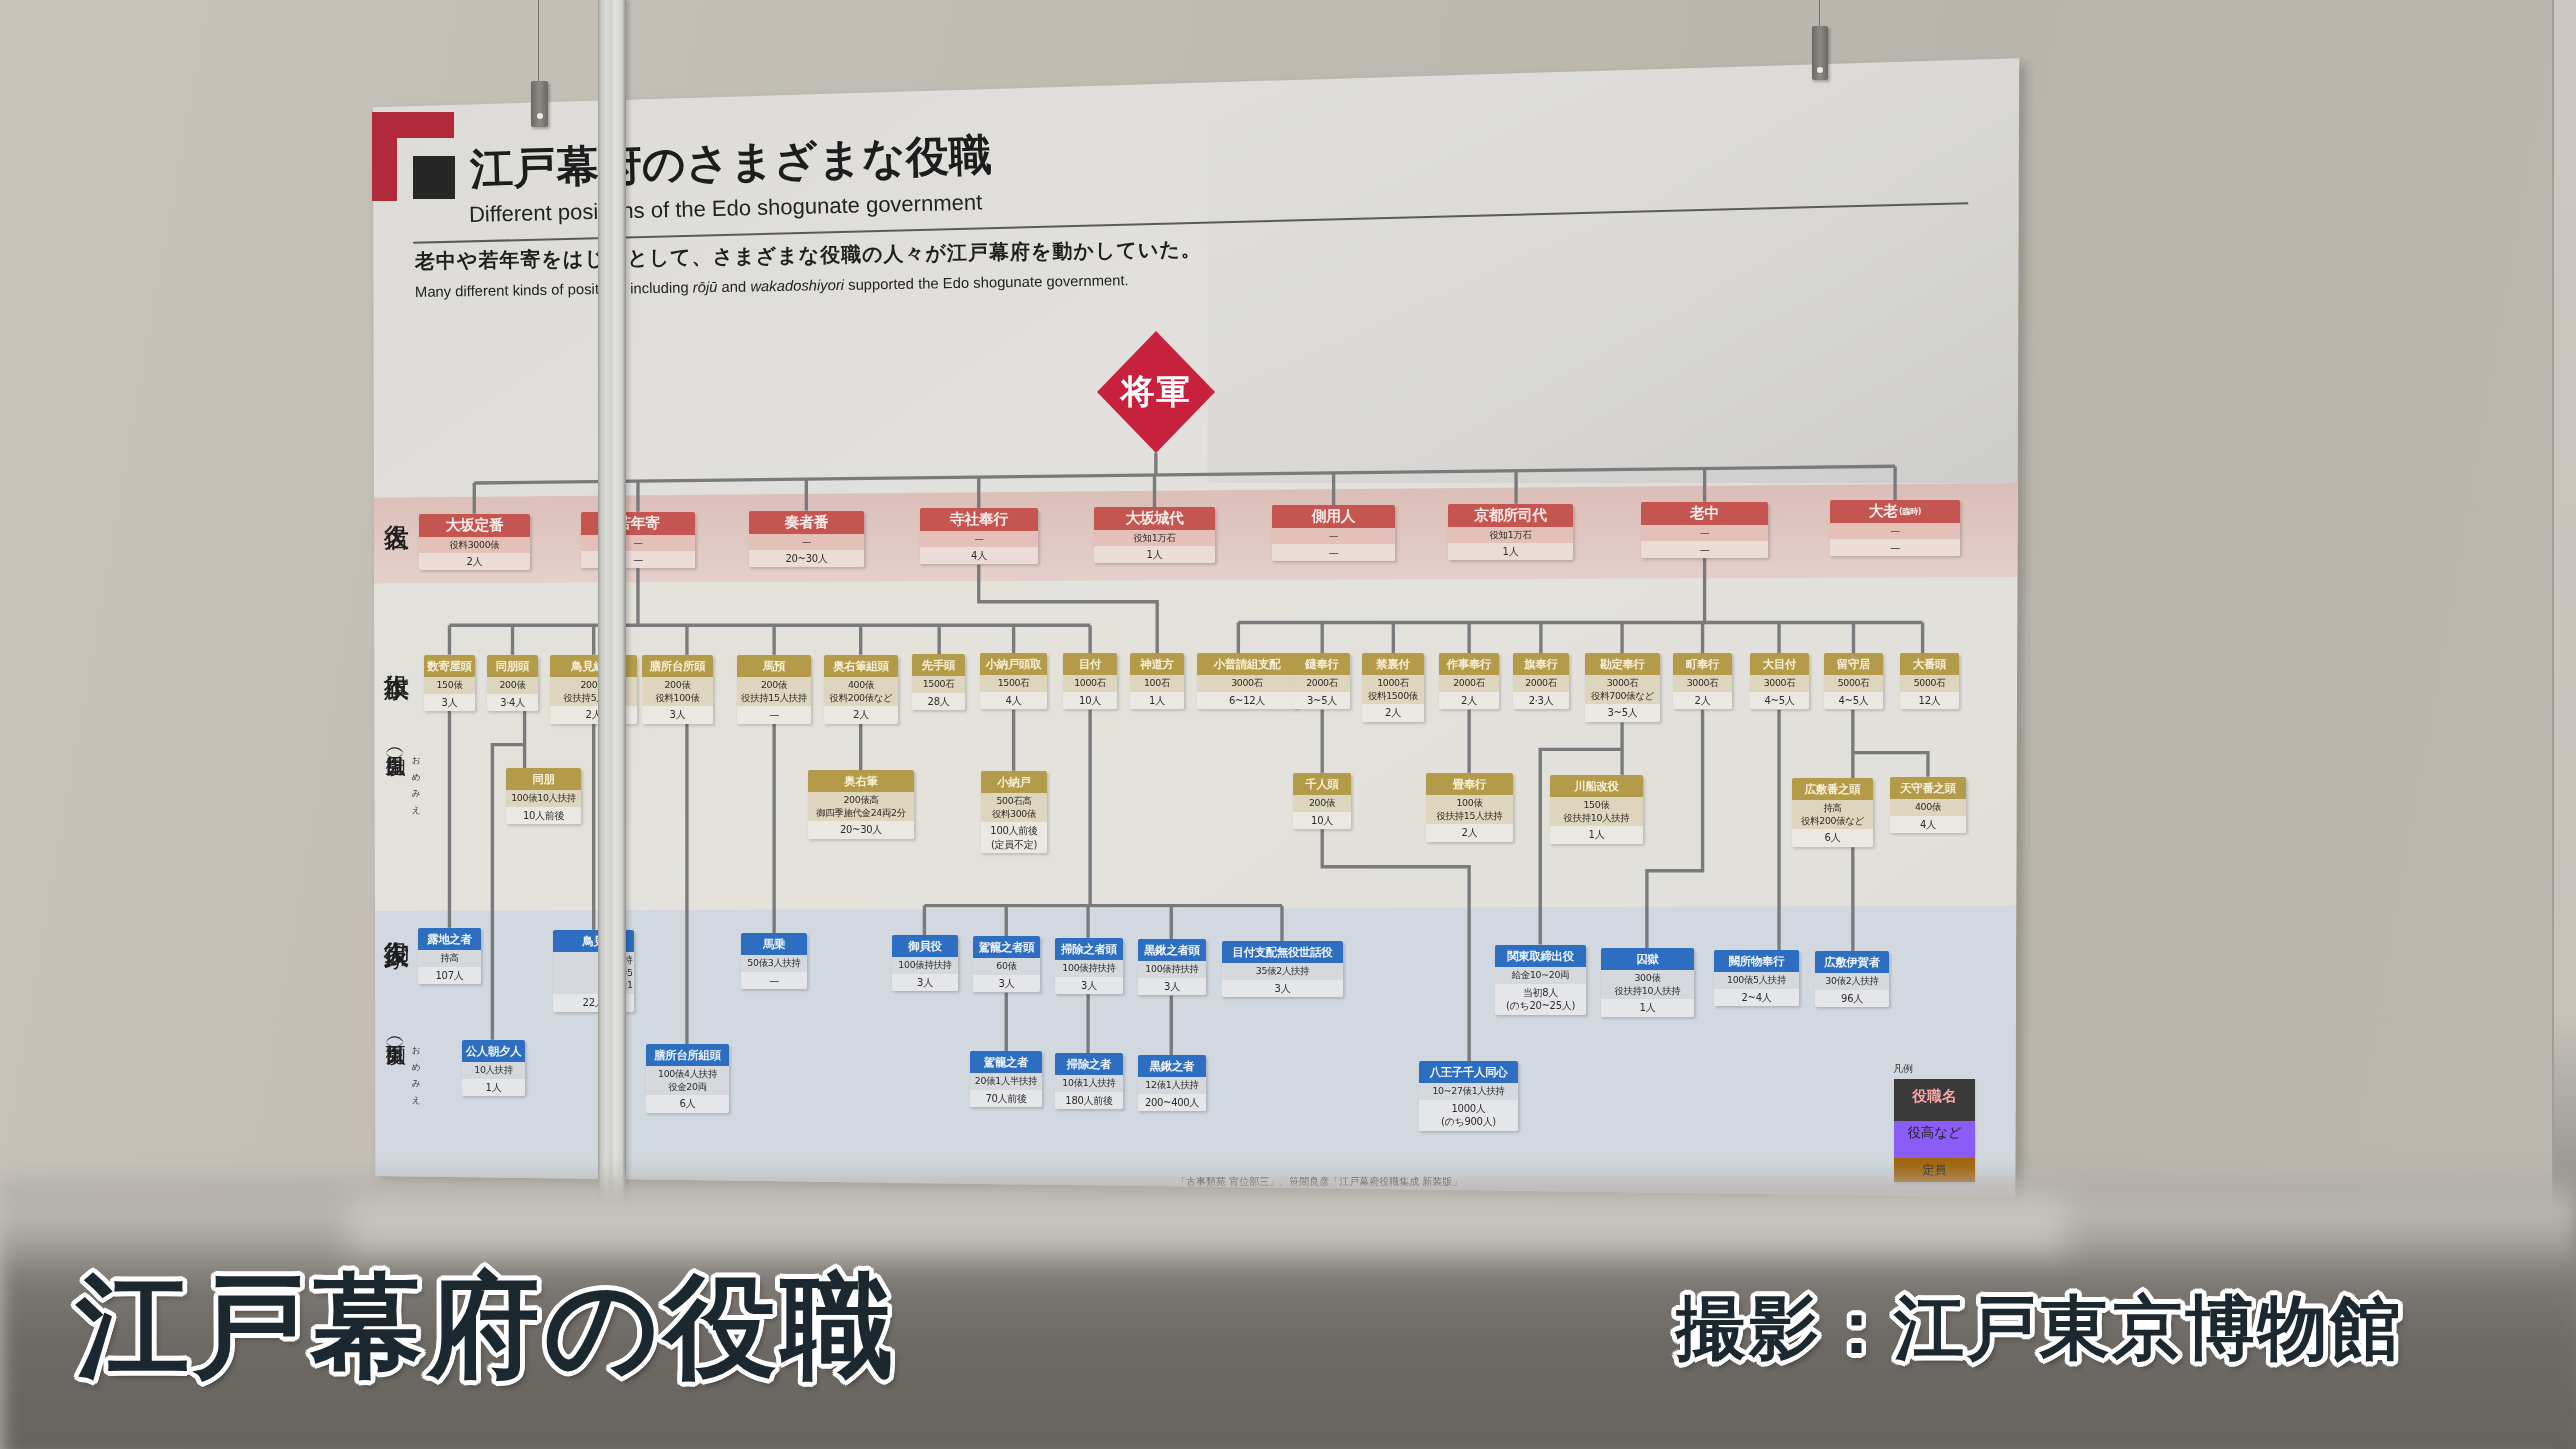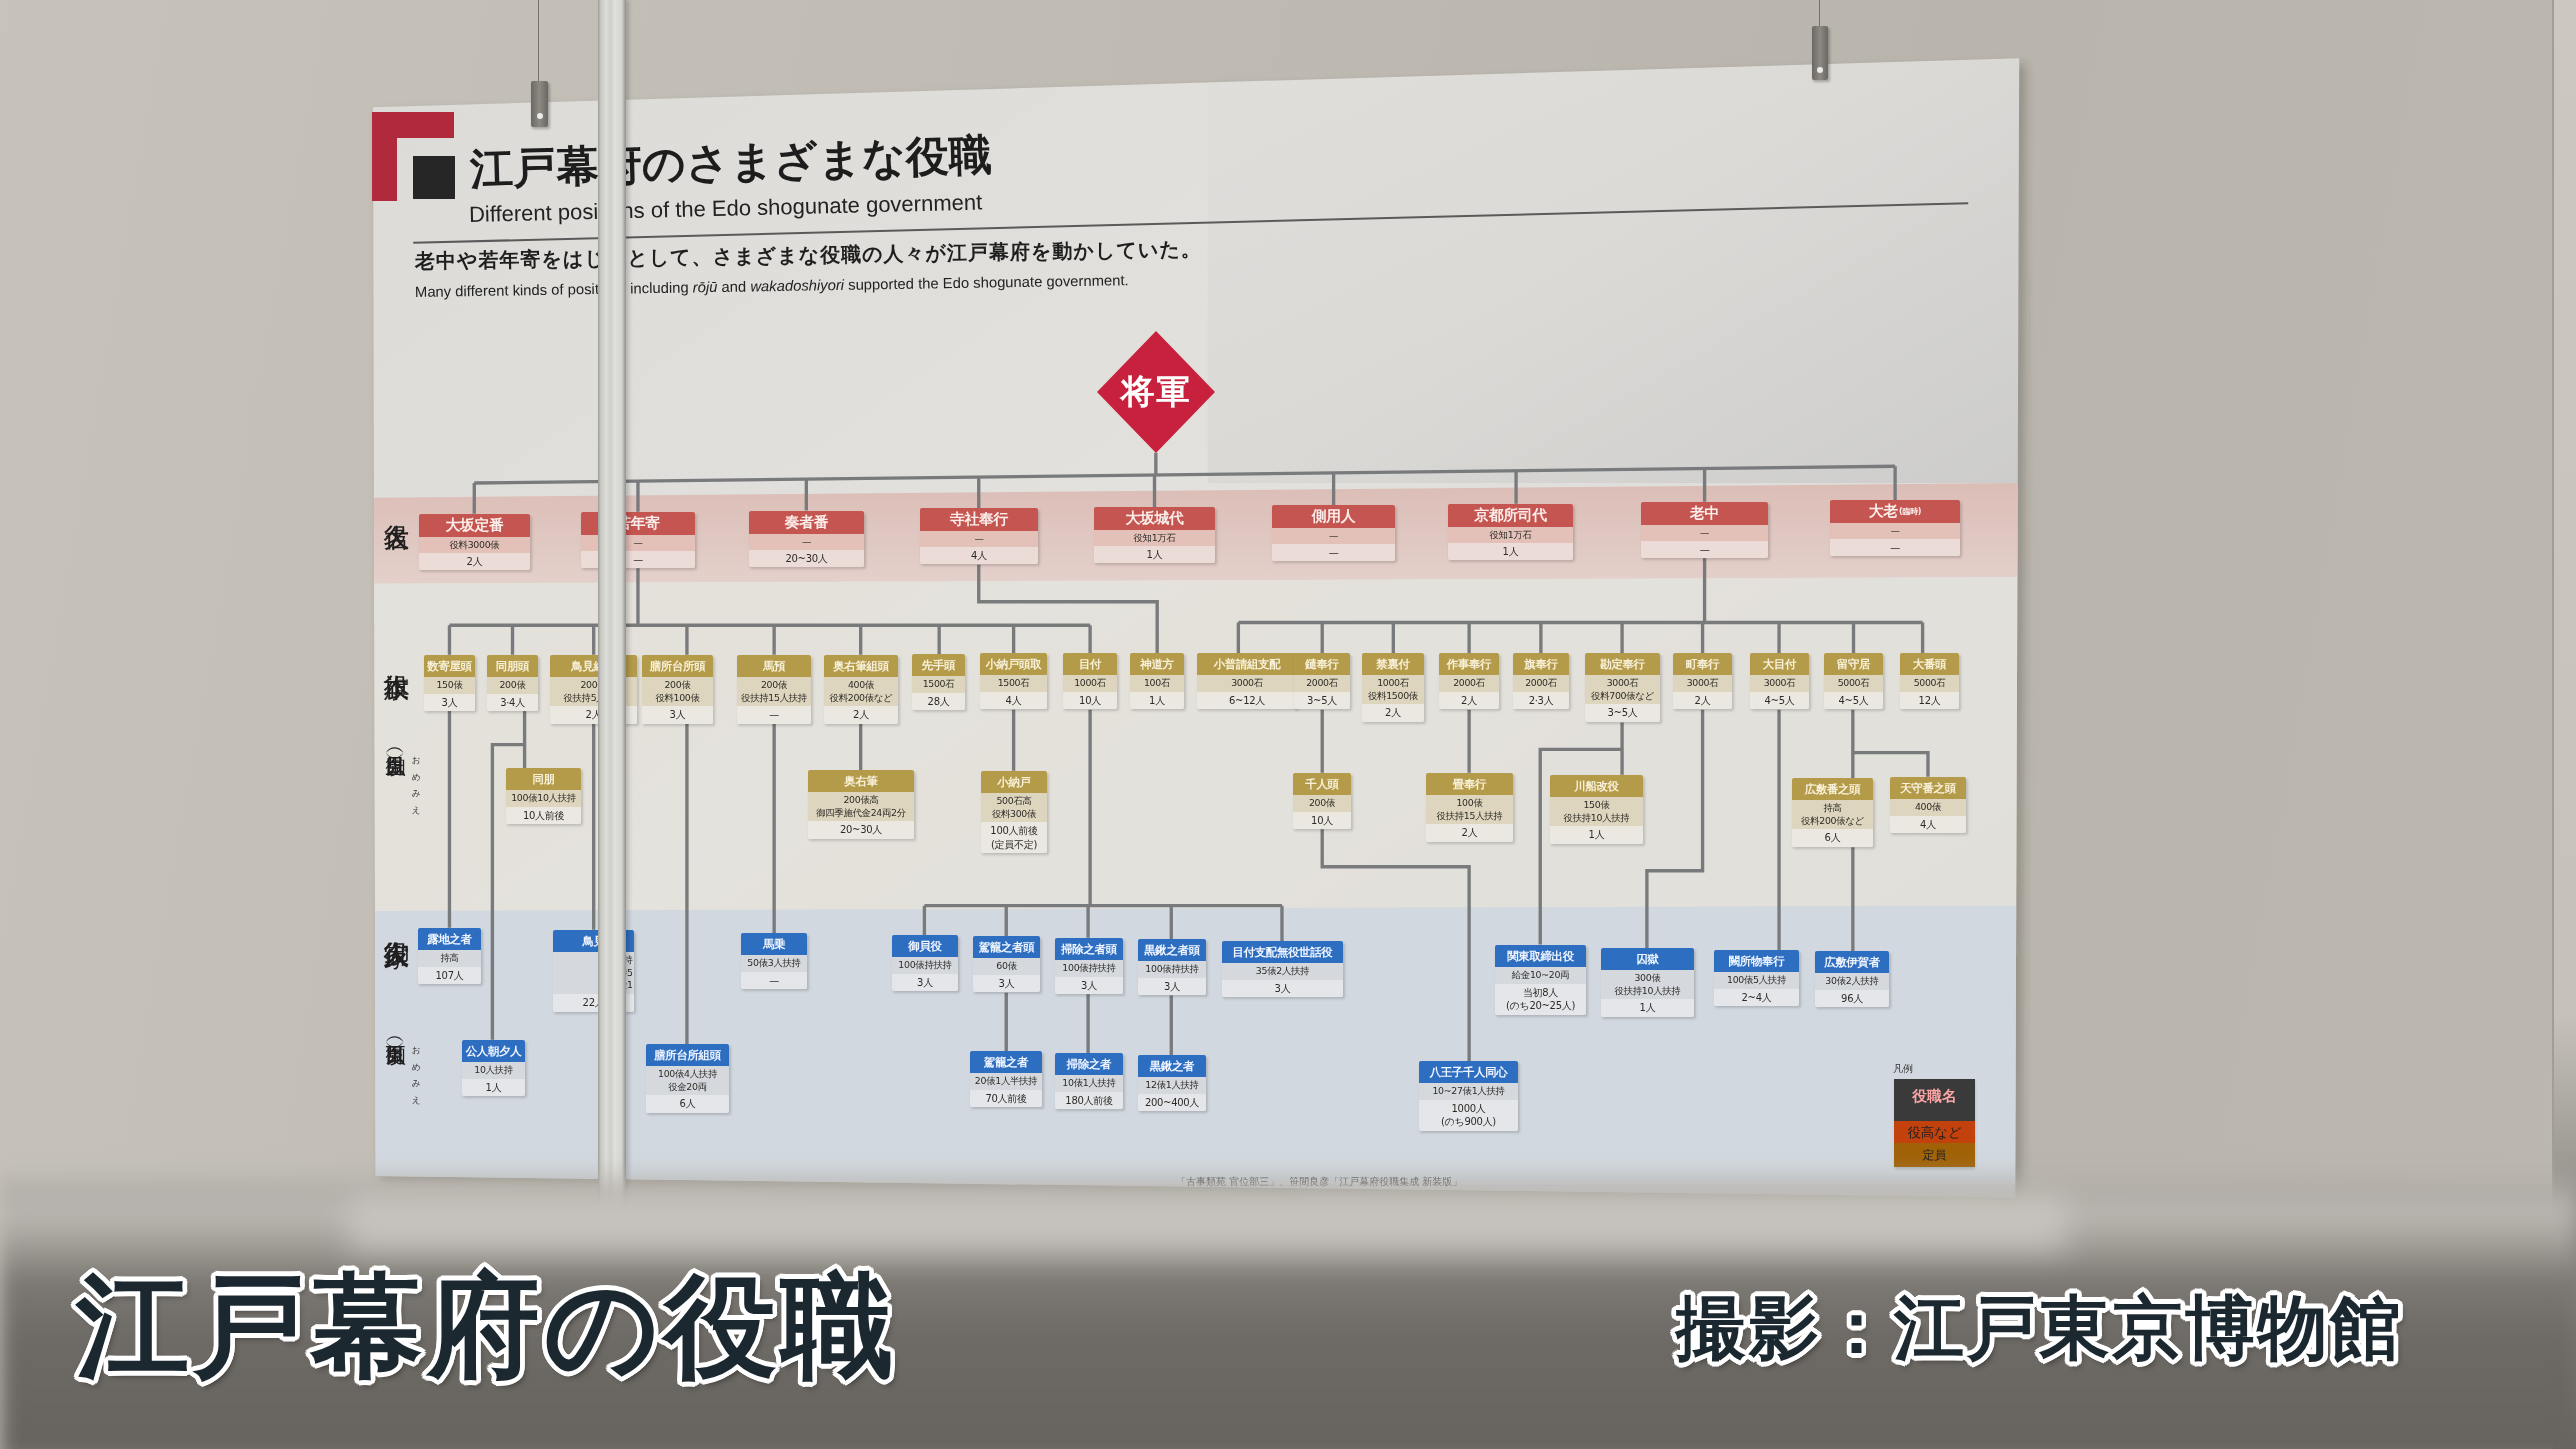--- a/index.html
+++ b/index.html
@@ -39,21 +39,21 @@
   .h .md{background:#ddd5bd}
   .h .ft{background:#ebe8e2}
   .g .hd{background:#2d6ec0;color:#f0f5ff;font-size:11.4px}
   .g .md{background:#d5d9de}
   .g .ft{background:#e4e6e9}
   .box .note{font-size:8px;margin-left:1.3px;font-weight:bold}
   .left-align .md{text-align:right;padding-left:16px}
   .legend-label{position:absolute;left:1893px;top:1062px;font-size:10px;color:#333}
   .legend{position:absolute;left:1894px;top:1079px;width:81px;display:flex;flex-direction:column;text-align:center;box-shadow:1.3px 2px 2.7px rgba(0,0,0,.18)}
   .legend .lg-hd{height:42px;line-height:33px;background:#3a3a3a;color:#fca5a5;font-size:14.8px;font-weight:bold}
-  .legend .lg-md{height:22px;line-height:23.5px;background:#c2410c;color:#222;font-size:13.4px}
+  .legend .lg-md{height:37px;line-height:23.5px;background:#8b5cf6;color:#222;font-size:13.4px}
   .legend .lg-ft{height:24px;line-height:24px;background:#a16207;color:#222;font-size:12px}
   .citation{position:absolute;left:1176px;top:1175px;font-size:10px;color:#333;white-space:nowrap}
   .pole{position:absolute;left:598px;top:0;width:27.5px;height:1208px;
     background:linear-gradient(to right,#9d9c97 0%,#c9c9c4 10%,#dcdcd8 30%,#cfcfca 45%,#e0e0dc 60%,#d3d3cf 85%,#8f8e8a 100%);
     box-shadow:2.7px 0 4px rgba(0,0,0,.18)}
   .fore-blur{position:absolute;left:0;top:1167px;width:2576px;height:295px;
     background:linear-gradient(to bottom,rgba(160,156,150,0) 0px,rgba(175,171,165,.9) 27px,#bab7b1 47px,#a5a19b 74px,#7c7974 114px,#6d6a65 174px,#66635e 295px);
     filter:blur(9.4px)}
   .fore-light{position:absolute;left:349px;top:1197px;width:1717px;height:54px;background:#cdcac4;filter:blur(14.8px);opacity:.75}
   .caption{position:absolute;font-family:"DejaVu Serif","Liberation Serif",serif;font-weight:bold;color:#1b2830;line-height:1;white-space:nowrap;

